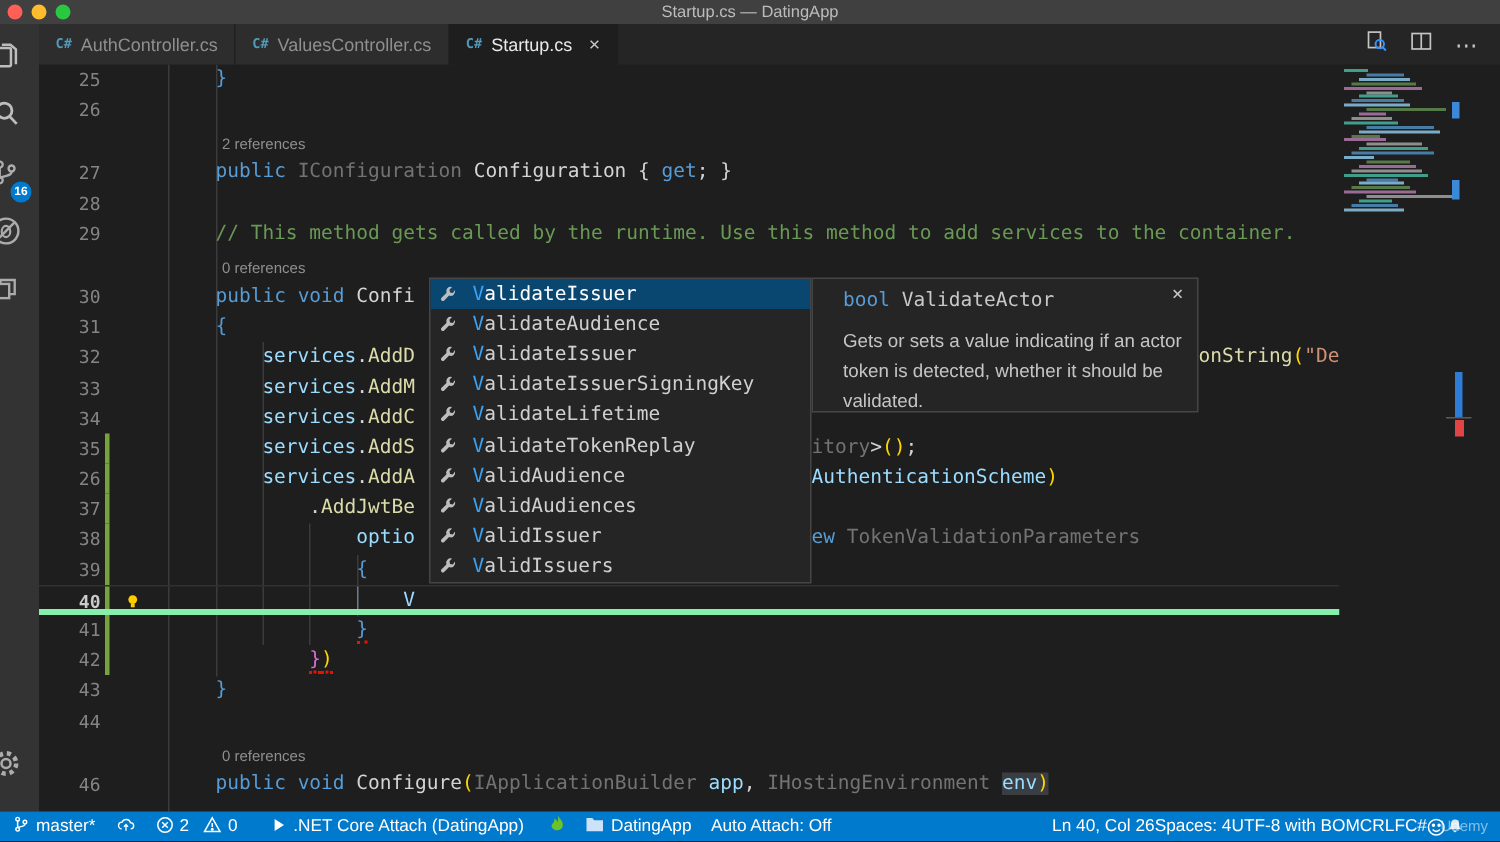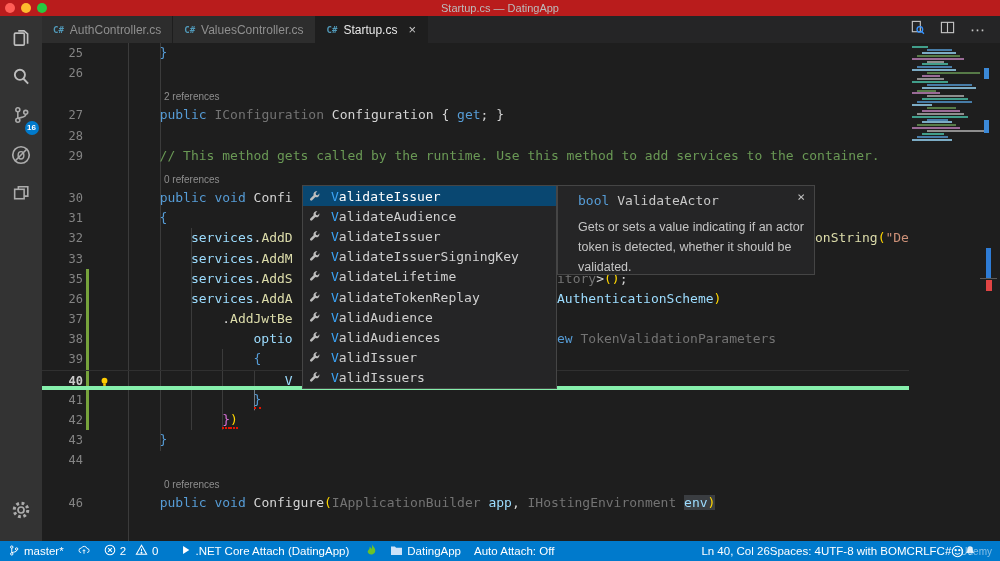--- a/index.html
+++ b/index.html
@@ -1,29 +1,29 @@
 <!DOCTYPE html>
 <html><head>
 <meta charset="utf-8">
 <style>
   * { margin:0; padding:0; box-sizing:border-box; }
   body { background:#000; font-family:"Liberation Sans",sans-serif; }
   .screen { width:1000px; height:561px; position:relative; background:#1E1E1E; overflow:hidden; }
 
   
-  .titlebar { height:16px; background:#b91c1c; position:relative; }
+  .titlebar { height:16px; background:#404040; position:relative; }
   .light { width:10px; height:10px; border-radius:50%; position:absolute; top:3px; }
   .light.r { left:5px;  background:#FF5F57; }
   .light.y { left:21px; background:#FEBC2E; }
   .light.g { left:37px; background:#28C841; }
   .wtitle { width:100%; text-align:center; font-size:11px; line-height:16px; color:#BCBCBC; }
 
   
   .main { display:flex; height:525px; }
-  .activitybar { width:42px; background:#333333; display:flex; flex-direction:column; align-items:center; padding-top:4px; }
+  .activitybar { width:26px; background:#333333; display:flex; flex-direction:column; align-items:flex-end; padding-top:4px; }
   .ab-btn { width:45px; height:39px; display:flex; align-items:center; justify-content:center; position:relative; }
   .badge { position:absolute; bottom:2px; right:5px; background:#007ACC; color:#fff; font-size:8px; font-weight:bold; border-radius:8px; min-width:14px; height:14px; line-height:14px; text-align:center; }
   .ab-gear { margin-top:auto; margin-bottom:10px; }
 
   .editor-col { flex:1; display:flex; flex-direction:column; min-width:0; }
   .tabbar { height:27px; background:#252526; display:flex; align-items:stretch; }
   .tab { display:flex; align-items:center; gap:6px; padding:0 11px; font-size:12px; background:#2D2D2D; color:#8F8F8F; border-right:1px solid #1E1E1E; cursor:default; }
   .tab.active { background:#1E1E1E; color:#E9E9E9; }
   .csicon { color:#519ABA; font-weight:bold; font-size:9px; font-family:"DejaVu Sans Mono",monospace; }
   .tclose { margin-left:5px; color:#C8C8C8; font-size:13px; line-height:13px; }
@@ -196,20 +196,21 @@
             <div class="row" style="height: 20.2px; line-height: 20.2px;"><span class="num">26</span><span class="content"></span></div>
             <div class="row codelens" style="height: 22px;">2 references</div>
             <div class="row" style="height: 20.2px; line-height: 20.2px;"><span class="num">27</span><span class="content"><span>        </span><span class="kw">public</span><span> </span><span class="ty">IConfiguration</span><span> </span><span class="pl">Configuration { </span><span class="kw">get</span><span class="pl">; }</span></span></div>
             <div class="row" style="height: 20.2px; line-height: 20.2px;"><span class="num">28</span><span class="content"></span></div>
             <div class="row" style="height: 20.2px; line-height: 20.2px;"><span class="num">29</span><span class="content"><span class="co">        // This method gets called by the runtime. Use this method to add services to the container.</span></span></div>
             <div class="row codelens" style="height: 22px;">0 references</div>
             <div class="row" style="height: 20.2px; line-height: 20.2px;"><span class="num">30</span><span class="content"><span>        </span><span class="kw">public</span><span> </span><span class="kw">void</span><span> </span><span class="pl">Confi</span></span></div>
             <div class="row" style="height: 20.2px; line-height: 20.2px;"><span class="num">31</span><span class="content"><span class="b1">        {</span></span></div>
             <div class="row" style="height: 20.2px; line-height: 20.2px;"><span class="num">32</span><span class="content"><span>            </span><span class="id">services</span><span class="pl">.</span><span class="me">AddD</span></span><span class="frag" style="left: 773px;"><span class="me">onString</span><span class="b2">(</span><span class="st">"De</span></span></div>
             <div class="row" style="height: 20.2px; line-height: 20.2px;"><span class="num">33</span><span class="content"><span>            </span><span class="id">services</span><span class="pl">.</span><span class="me">AddM</span></span></div>
+            <div class="row" style="height: 20.2px; line-height: 20.2px;"><span class="num">34</span><span class="content"><span>            </span><span class="id">services</span><span class="pl">.</span><span class="me">AddC</span></span></div>
             <div class="row" style="height: 20.2px; line-height: 20.2px;"><span class="num">35</span><span class="gbar"></span><span class="content"><span>            </span><span class="id">services</span><span class="pl">.</span><span class="me">AddS</span></span><span class="frag" style="left: 515px;"><span class="ty">itory</span><span class="pl">&gt;</span><span class="b2">()</span><span class="pl">;</span></span></div>
             <div class="row" style="height: 20.2px; line-height: 20.2px;"><span class="num">26</span><span class="gbar"></span><span class="content"><span>            </span><span class="id">services</span><span class="pl">.</span><span class="me">AddA</span></span><span class="frag" style="left: 515px;"><span class="id">AuthenticationScheme</span><span class="b2">)</span></span></div>
             <div class="row" style="height: 20.2px; line-height: 20.2px;"><span class="num">37</span><span class="gbar"></span><span class="content"><span>                </span><span class="pl">.</span><span class="me">AddJwtBe</span></span></div>
             <div class="row" style="height: 20.2px; line-height: 20.2px;"><span class="num">38</span><span class="gbar"></span><span class="content"><span>                    </span><span class="id">optio</span></span><span class="frag" style="left: 515px;"><span class="kw">ew</span><span> </span><span class="ty">TokenValidationParameters</span></span></div>
             <div class="row" style="height: 20.2px; line-height: 20.2px;"><span class="num">39</span><span class="gbar"></span><span class="content"><span class="b1">                    {</span></span></div>
             <div class="row cur" style="height: 20.2px; line-height: 20.2px;"><span class="num cur">40</span><span class="gbar"></span><span class="bulb"><svg viewBox="0 0 12 12" width="11" height="12">
                   <circle cx="6" cy="4.6" r="3.2" fill="#FFCC00"></circle>
                   <rect x="4.6" y="7.6" width="2.8" height="2.6" fill="#FFCC00"></rect>
                 </svg></span><span class="content"><span>                        </span><span class="id">V</span></span></div>
             <div class="row" style="height: 20.2px; line-height: 20.2px;"><span class="num">41</span><span class="gbar"></span><span class="content"><span>                    </span><span class="b1 sq">}</span></span></div>

